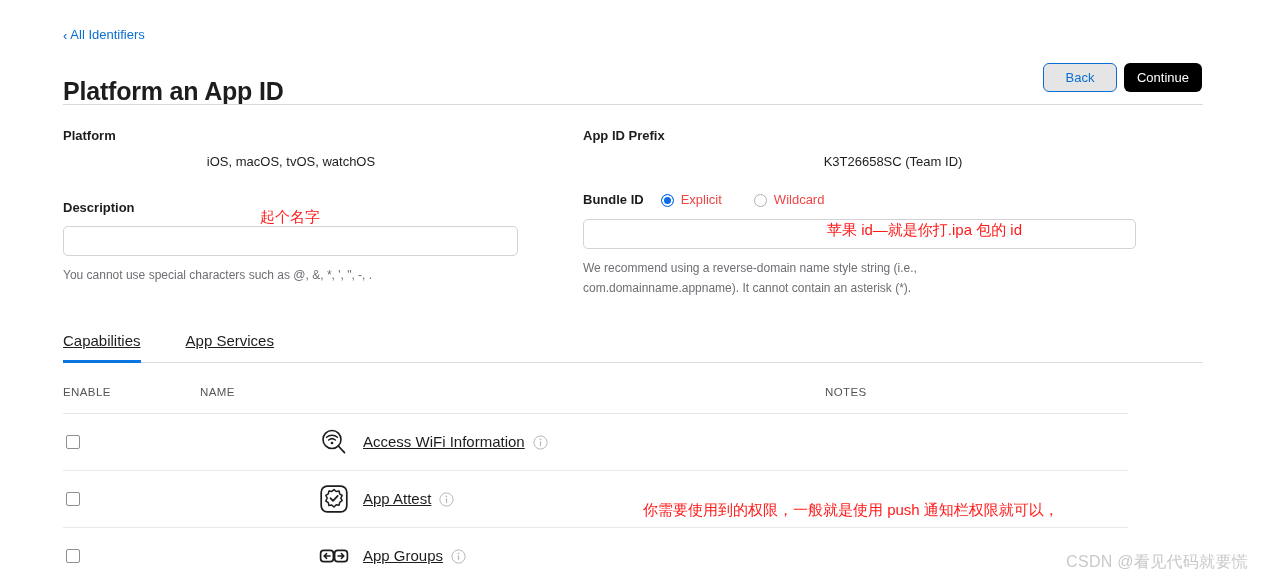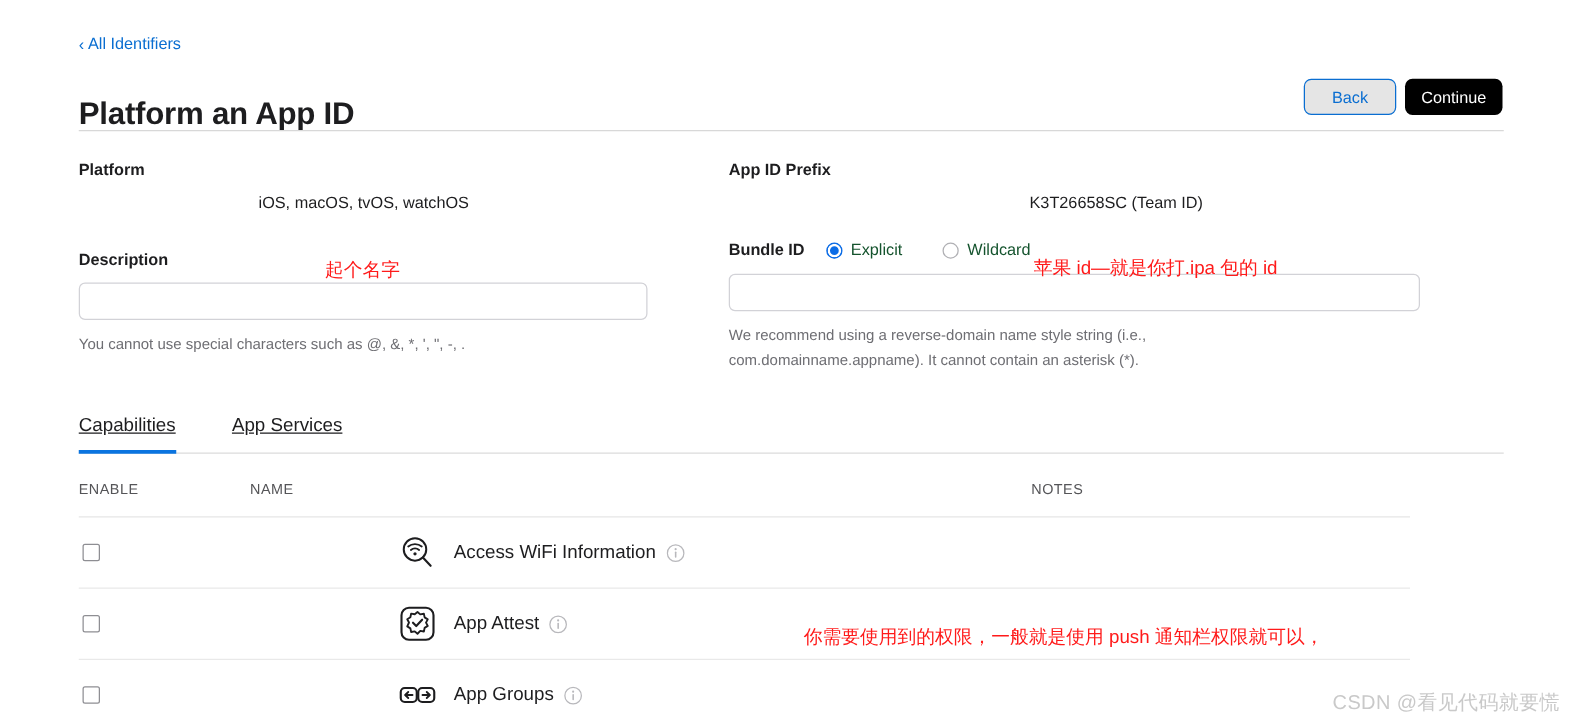--- a/index.html
+++ b/index.html
@@ -85,21 +85,21 @@
   .radio-opt { display:flex; align-items:center; gap: 7px; margin-right: 32px; cursor:pointer; }
   .radio {
     width: 13px; height: 13px; border-radius: 50%;
     border: 1px solid #b0b0b4; background:#fff; flex: none;
     position: relative;
   }
   .radio.checked {
     border: 1px solid #0b6ce6; background: #0b6ce6;
     box-shadow: inset 0 0 0 2px #ffffff;
   }
-  .radio-label { font-size: 13px; color:#14532d; line-height: 16px; }
+  .radio-label { font-size: 13px; color:#ef4444; line-height: 16px; }
 
   
   .tabs {
     position: absolute; left: 63px; top: 327px; width: 1140px;
     display: flex; align-items: flex-end; gap: 0;
     border-bottom: 1px solid #dcdcdc; height: 36px;
   }
   .tab {
     font-size: 15px; color:#1d1d1f; line-height: 18px;
     padding: 0 0 10px 0; margin-right: 45px; cursor: pointer;
@@ -111,21 +111,21 @@
   .table { position: absolute; left: 63px; top: 385px; width: 1065px; }
   .thead { display:flex; height: 29px; align-items:flex-start;
            border-bottom: 1px solid #e6e6e6; }
   .th { font-size: 11.5px; color:#555558; letter-spacing: 0.4px;
         line-height: 14px; }
   .th-enable { width: 137px; }
   .th-name   { width: 625px; }
   .th-notes  { width: 303px; }
 
   .trow { display:flex; height: 57px;
-          border-bottom: 1px solid #e9e9e9; }
+          border-bottom: 1px solid #e9e9e9; text-decoration: underline; }
   .cell-enable { width: 137px; display:flex; align-items:center; }
   .cell-name   { width: 625px; display:flex; align-items:center; gap: 0; }
   .cell-notes  { width: 303px; }
 
   .chk {
     width: 14px; height: 14px; border: 1px solid #8e8e93;
     border-radius: 2px; background: #fff; cursor: pointer; flex:none;
     margin-left: 3px;
   }
 
@@ -134,21 +134,21 @@
   .cap-name { font-size: 15px; color:#1d1d1f; margin-left: 13px; line-height: 18px; white-space:nowrap; }
   .info-i { margin-left: 8px; flex:none; display:flex; align-items:center; }
 
   
   .anno {
     position: absolute; color: #ff1a1a; font-size: 15px;
     font-family: "Liberation Sans", "DejaVu Sans", sans-serif;
     white-space: nowrap; line-height: 20px; pointer-events: none;
   }
   #anno-desc   { left: 240px; top: 207px; margin-left: 20px; }
-  #anno-bundle { left: 827px; top: 205px; }
+  #anno-bundle { left: 827px; top: 220px; }
   #anno-caps   { left: 643px; top: 500px; }
 
   
   .watermark {
     position: absolute; right: 20px; bottom: 8px;
     font-size: 16px; color: #c9c9c9; white-space: nowrap;
     pointer-events: none; letter-spacing: 0.3px;
   }
 </style>
 </head>

